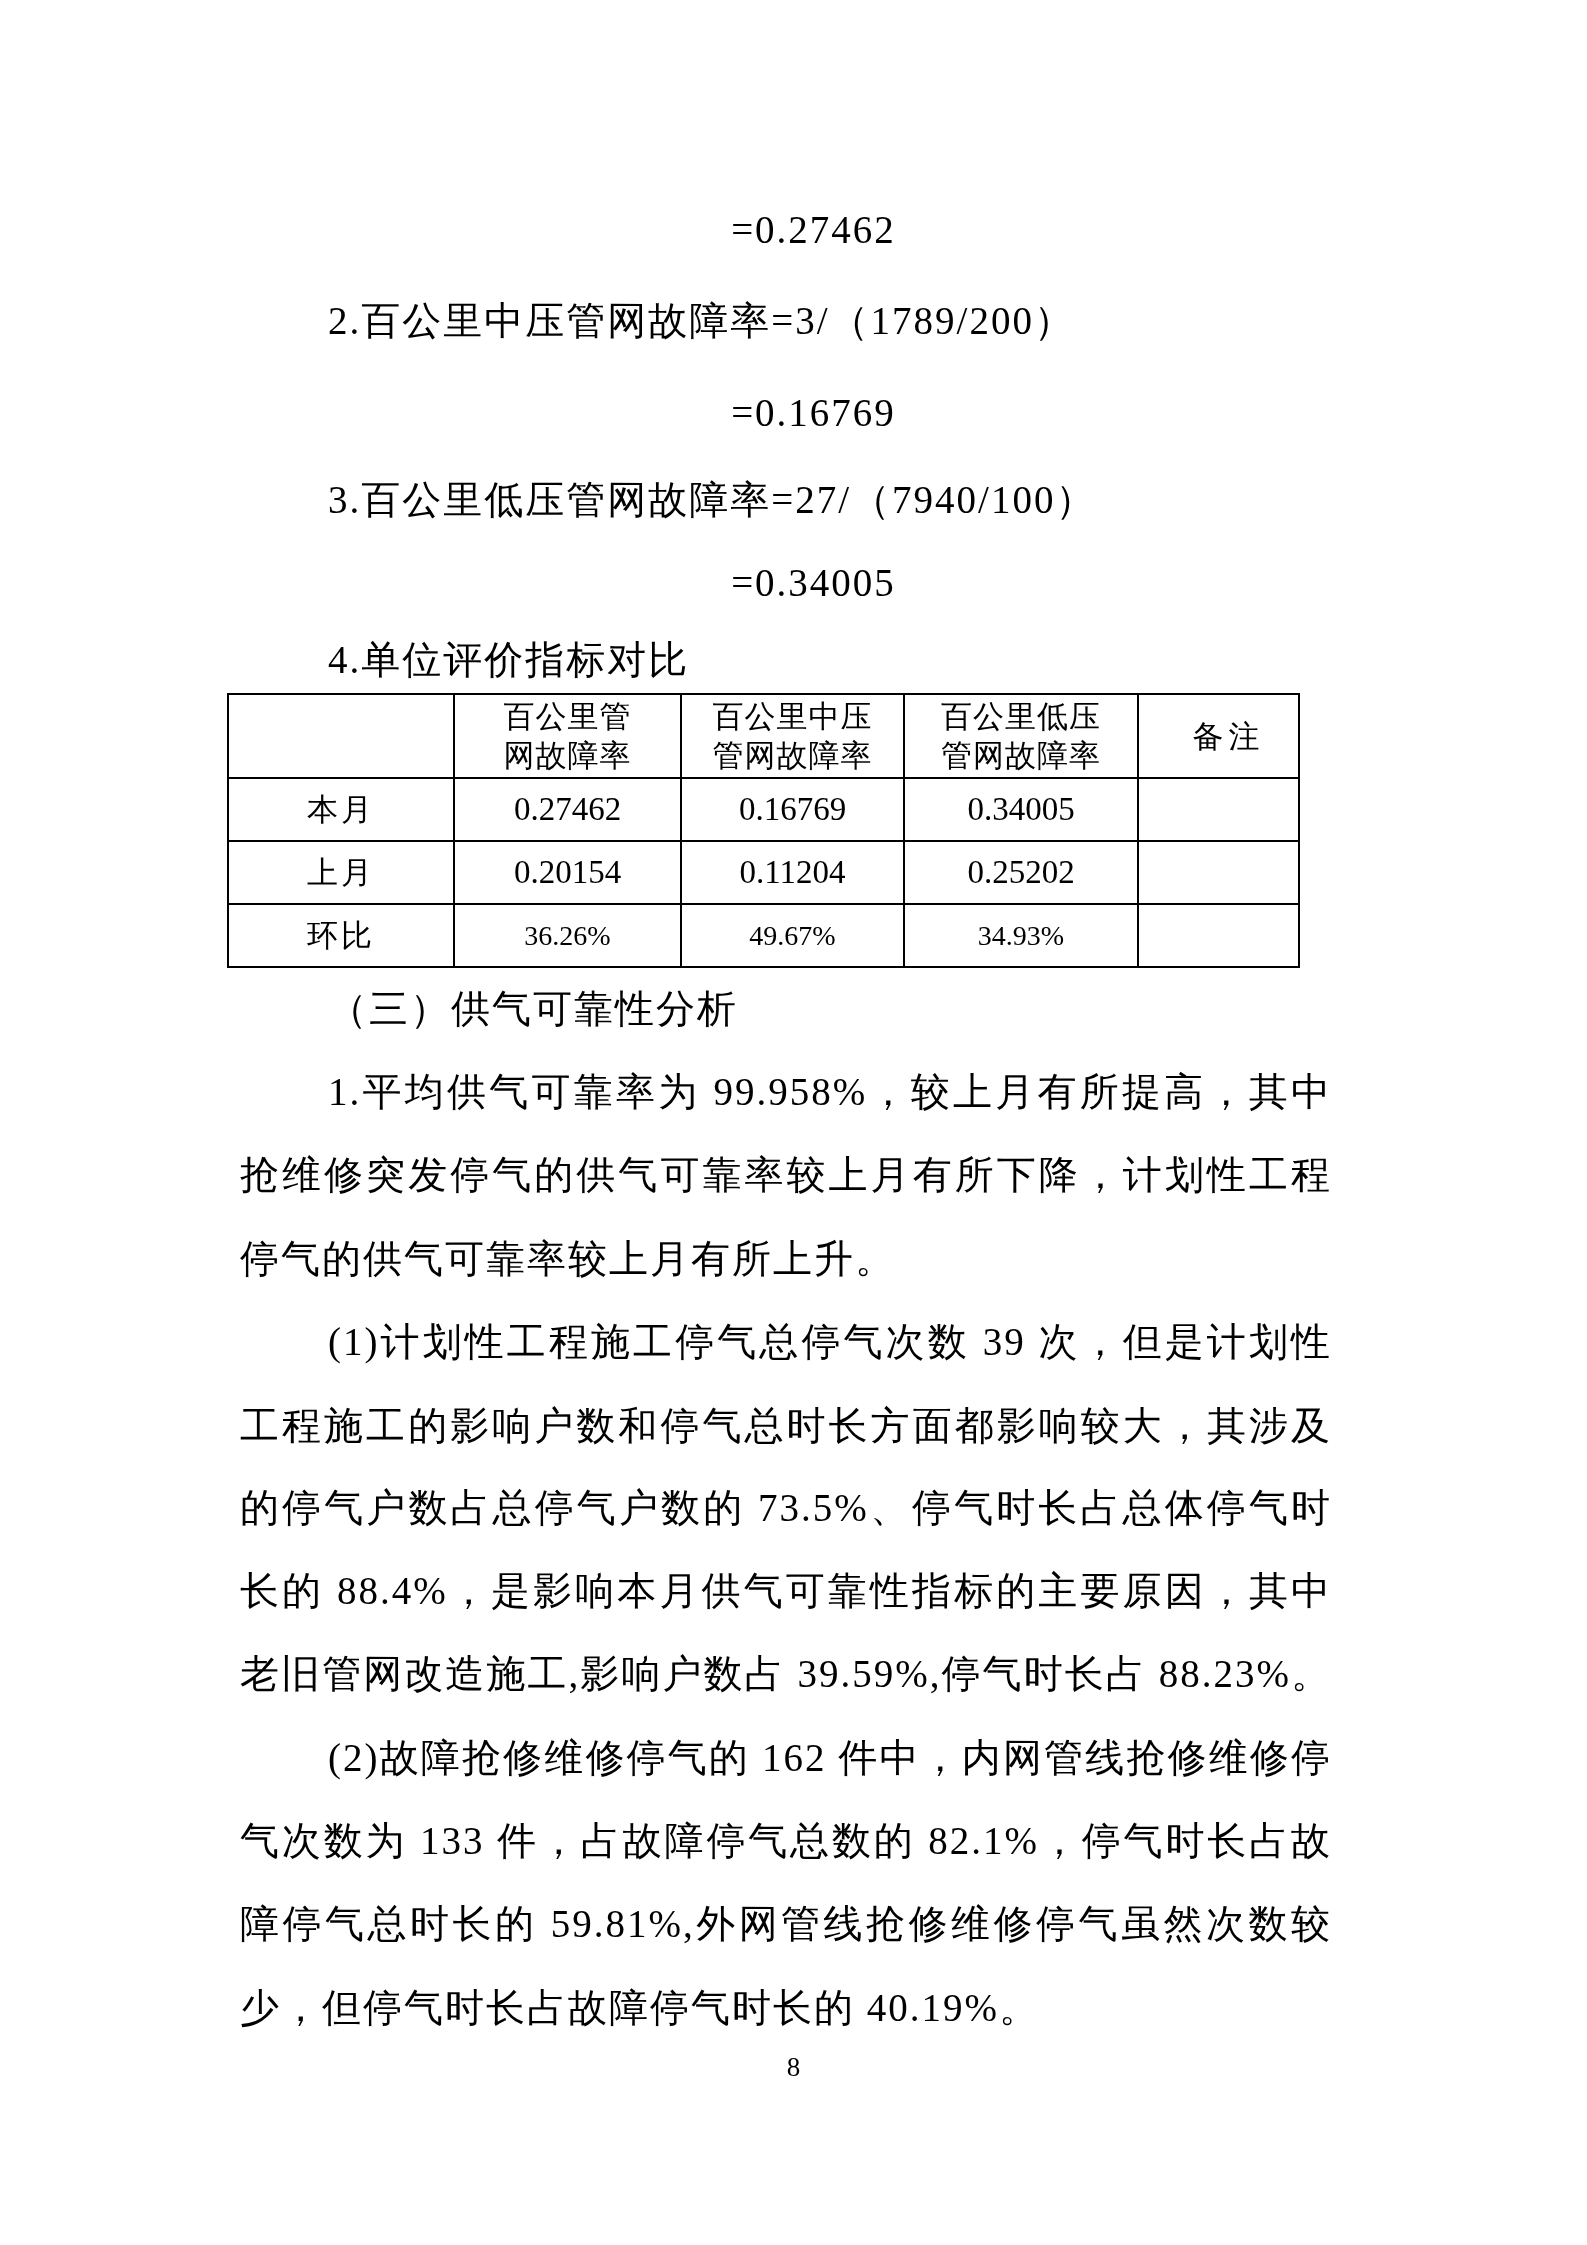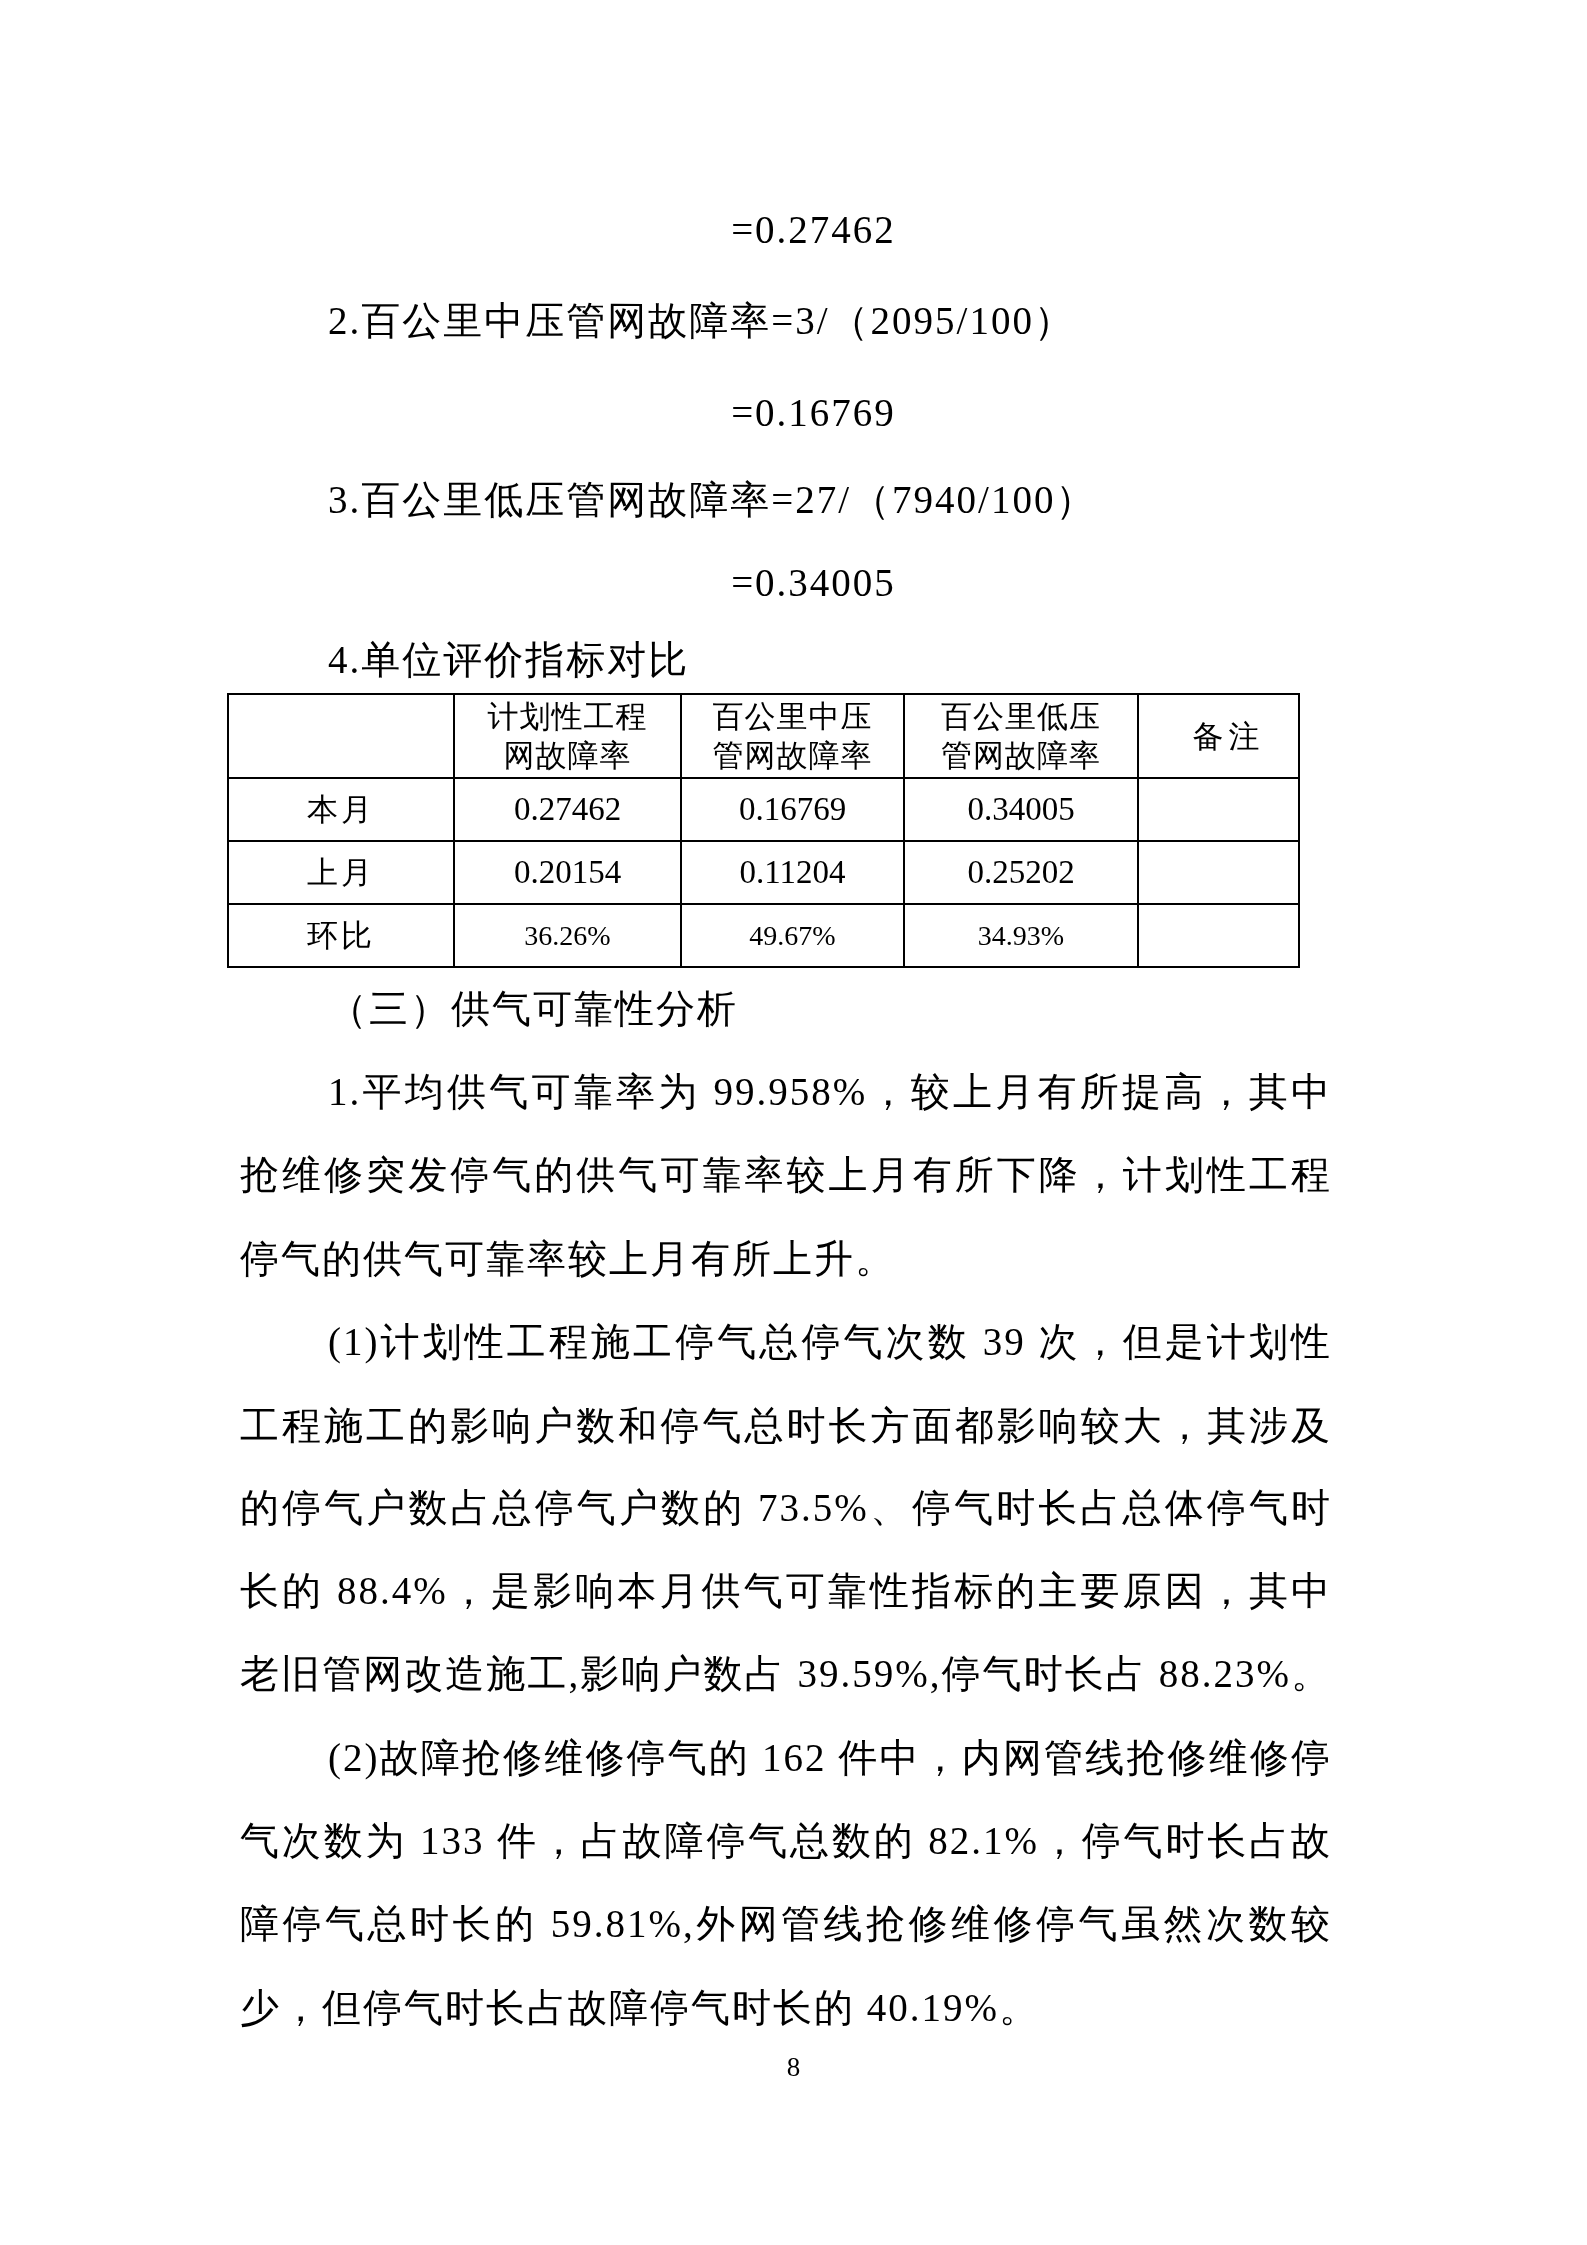--- a/index.html
+++ b/index.html
@@ -67,39 +67,39 @@
     font-size: 27px;
     line-height: 30px;
   }
 </style>
 </head>
 <body>
 
 <div class="page">
 
   <div class="line center" style="top:207px">=0.27462</div>
-  <div class="line ind" style="top:298px">2.百公里中压管网故障率=3/（2095/100）</div>
+  <div class="line ind" style="top:298px">2.百公里中压管网故障率=3/（1789/200）</div>
   <div class="line center" style="top:390px">=0.16769</div>
   <div class="line ind" style="top:477px">3.百公里低压管网故障率=27/（7940/100）</div>
   <div class="line center" style="top:560px">=0.34005</div>
   <div class="line ind" style="top:637px">4.单位评价指标对比</div>
 
   <table class="cmp">
     <colgroup>
       <col style="width:226px">
         <col style="width:227px">
         <col style="width:223px">
         <col style="width:234px">
         <col style="width:161px">
     </colgroup>
     <thead>
       <tr>
         <th></th>
         <th>
-          <span class="hline">计划性工程</span>
+          <span class="hline">百公里管</span>
           <span class="hline">网故障率</span>
         </th>
         <th>
           <span class="hline">百公里中压</span>
           <span class="hline">管网故障率</span>
         </th>
         <th>
           <span class="hline">百公里低压</span>
           <span class="hline">管网故障率</span>
         </th>

